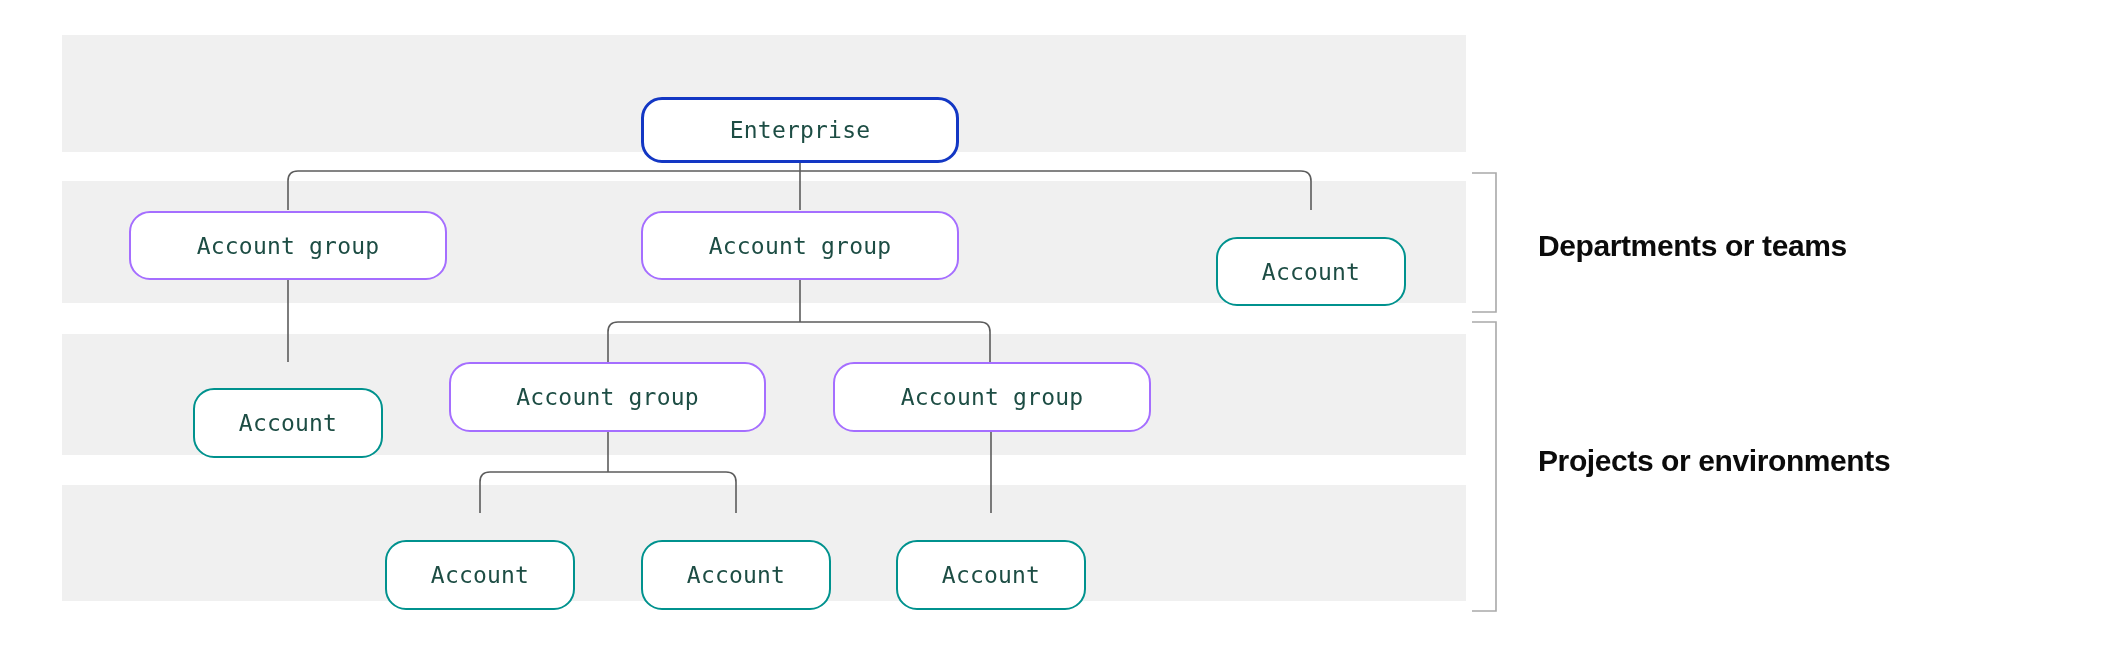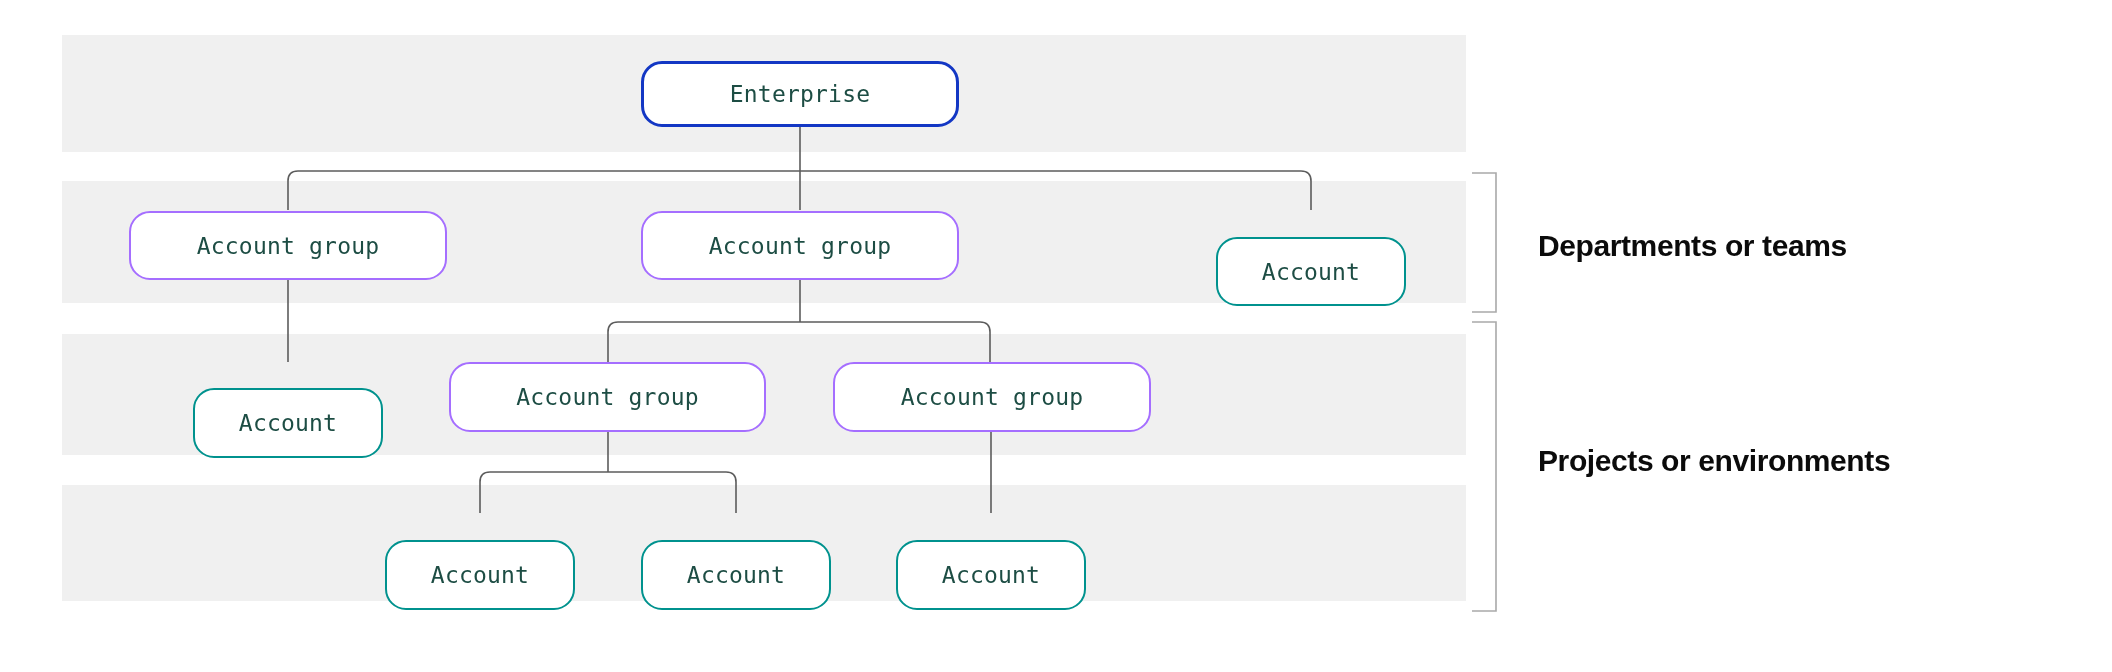--- a/index.html
+++ b/index.html
@@ -53,21 +53,21 @@
     align-items: center;
     justify-content: center;
   }
   .node .node-label {
     font-family: "DejaVu Sans Mono", "Liberation Mono", monospace;
     font-size: 23px;
     color: var(--node-text, #1d4d44);
     white-space: nowrap;
     letter-spacing: 0.2px;
   }
-  .node.v-enterprise { border: 3px solid   var(--enterprise-border, #1337c4); }
+  .node.v-enterprise { border: 3px solid   var(--enterprise-border, #1337c4); margin-top: 36px; }
   .node.v-group      { border: 2.5px solid var(--group-border, #a56eff); }
   .node.v-account    { border: 2.5px solid var(--account-border, #00928e); margin-top: 26px; }
 
   .annotation {
     position: absolute;
     font-weight: 700;
     font-size: 30px;
     line-height: 36px;
     letter-spacing: -0.4px;
     color: var(--annotation-text, #0b0b0b);

